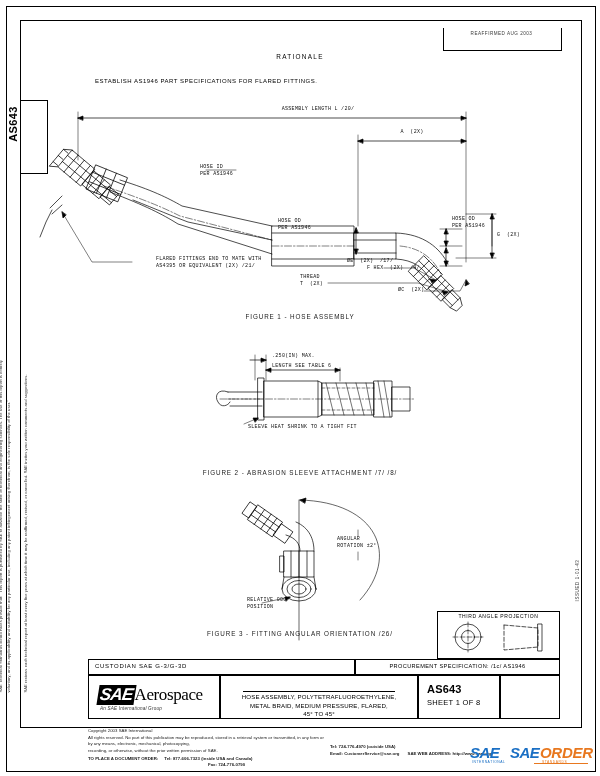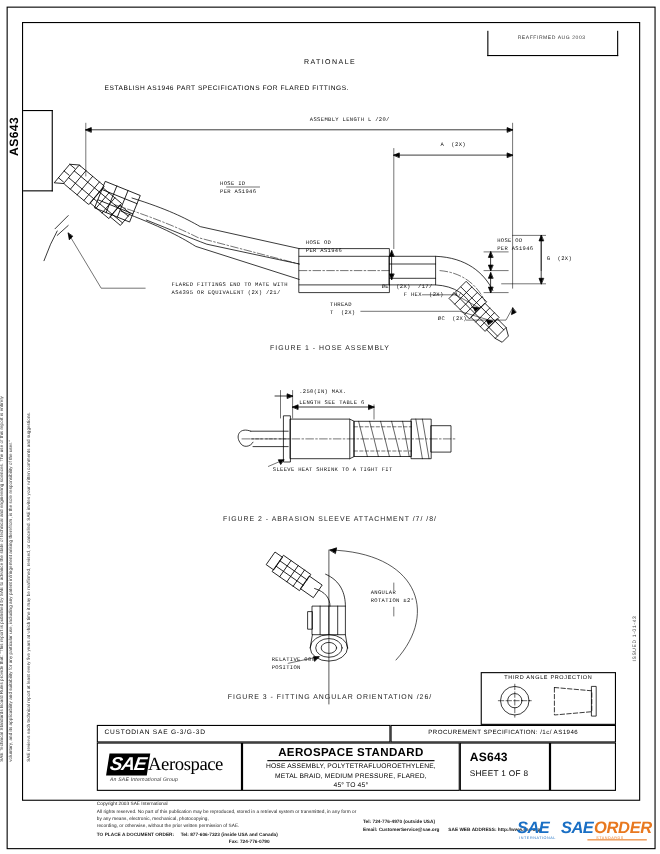--- a/index.html
+++ b/index.html
@@ -361,21 +361,20 @@
   <div class="tb tb-proc"></div>
   <div class="proc-txt">PROCUREMENT SPECIFICATION: /1c/ AS1946</div>
 
   <div class="tb tb-logo"></div>
   <div class="sae-logo">
     <span class="sae-mark">SAE</span><span class="sae-word">Aerospace</span>
   </div>
   <div class="sae-sub">An SAE International Group</div>
 
   <div class="tb tb-title"></div>
-  <div class="as-title">AEROSPACE STANDARD</div>
   <div class="as-title-ul"></div>
   <div class="as-sub">
     <div>HOSE ASSEMBLY, POLYTETRAFLUOROETHYLENE,</div>
     <div>METAL BRAID, MEDIUM PRESSURE, FLARED,</div>
     <div>45° TO 45°</div>
   </div>
 
   <div class="tb tb-num"></div>
   <div class="as-num">AS643</div>
   <div class="as-sheet">SHEET 1 OF 8</div>

